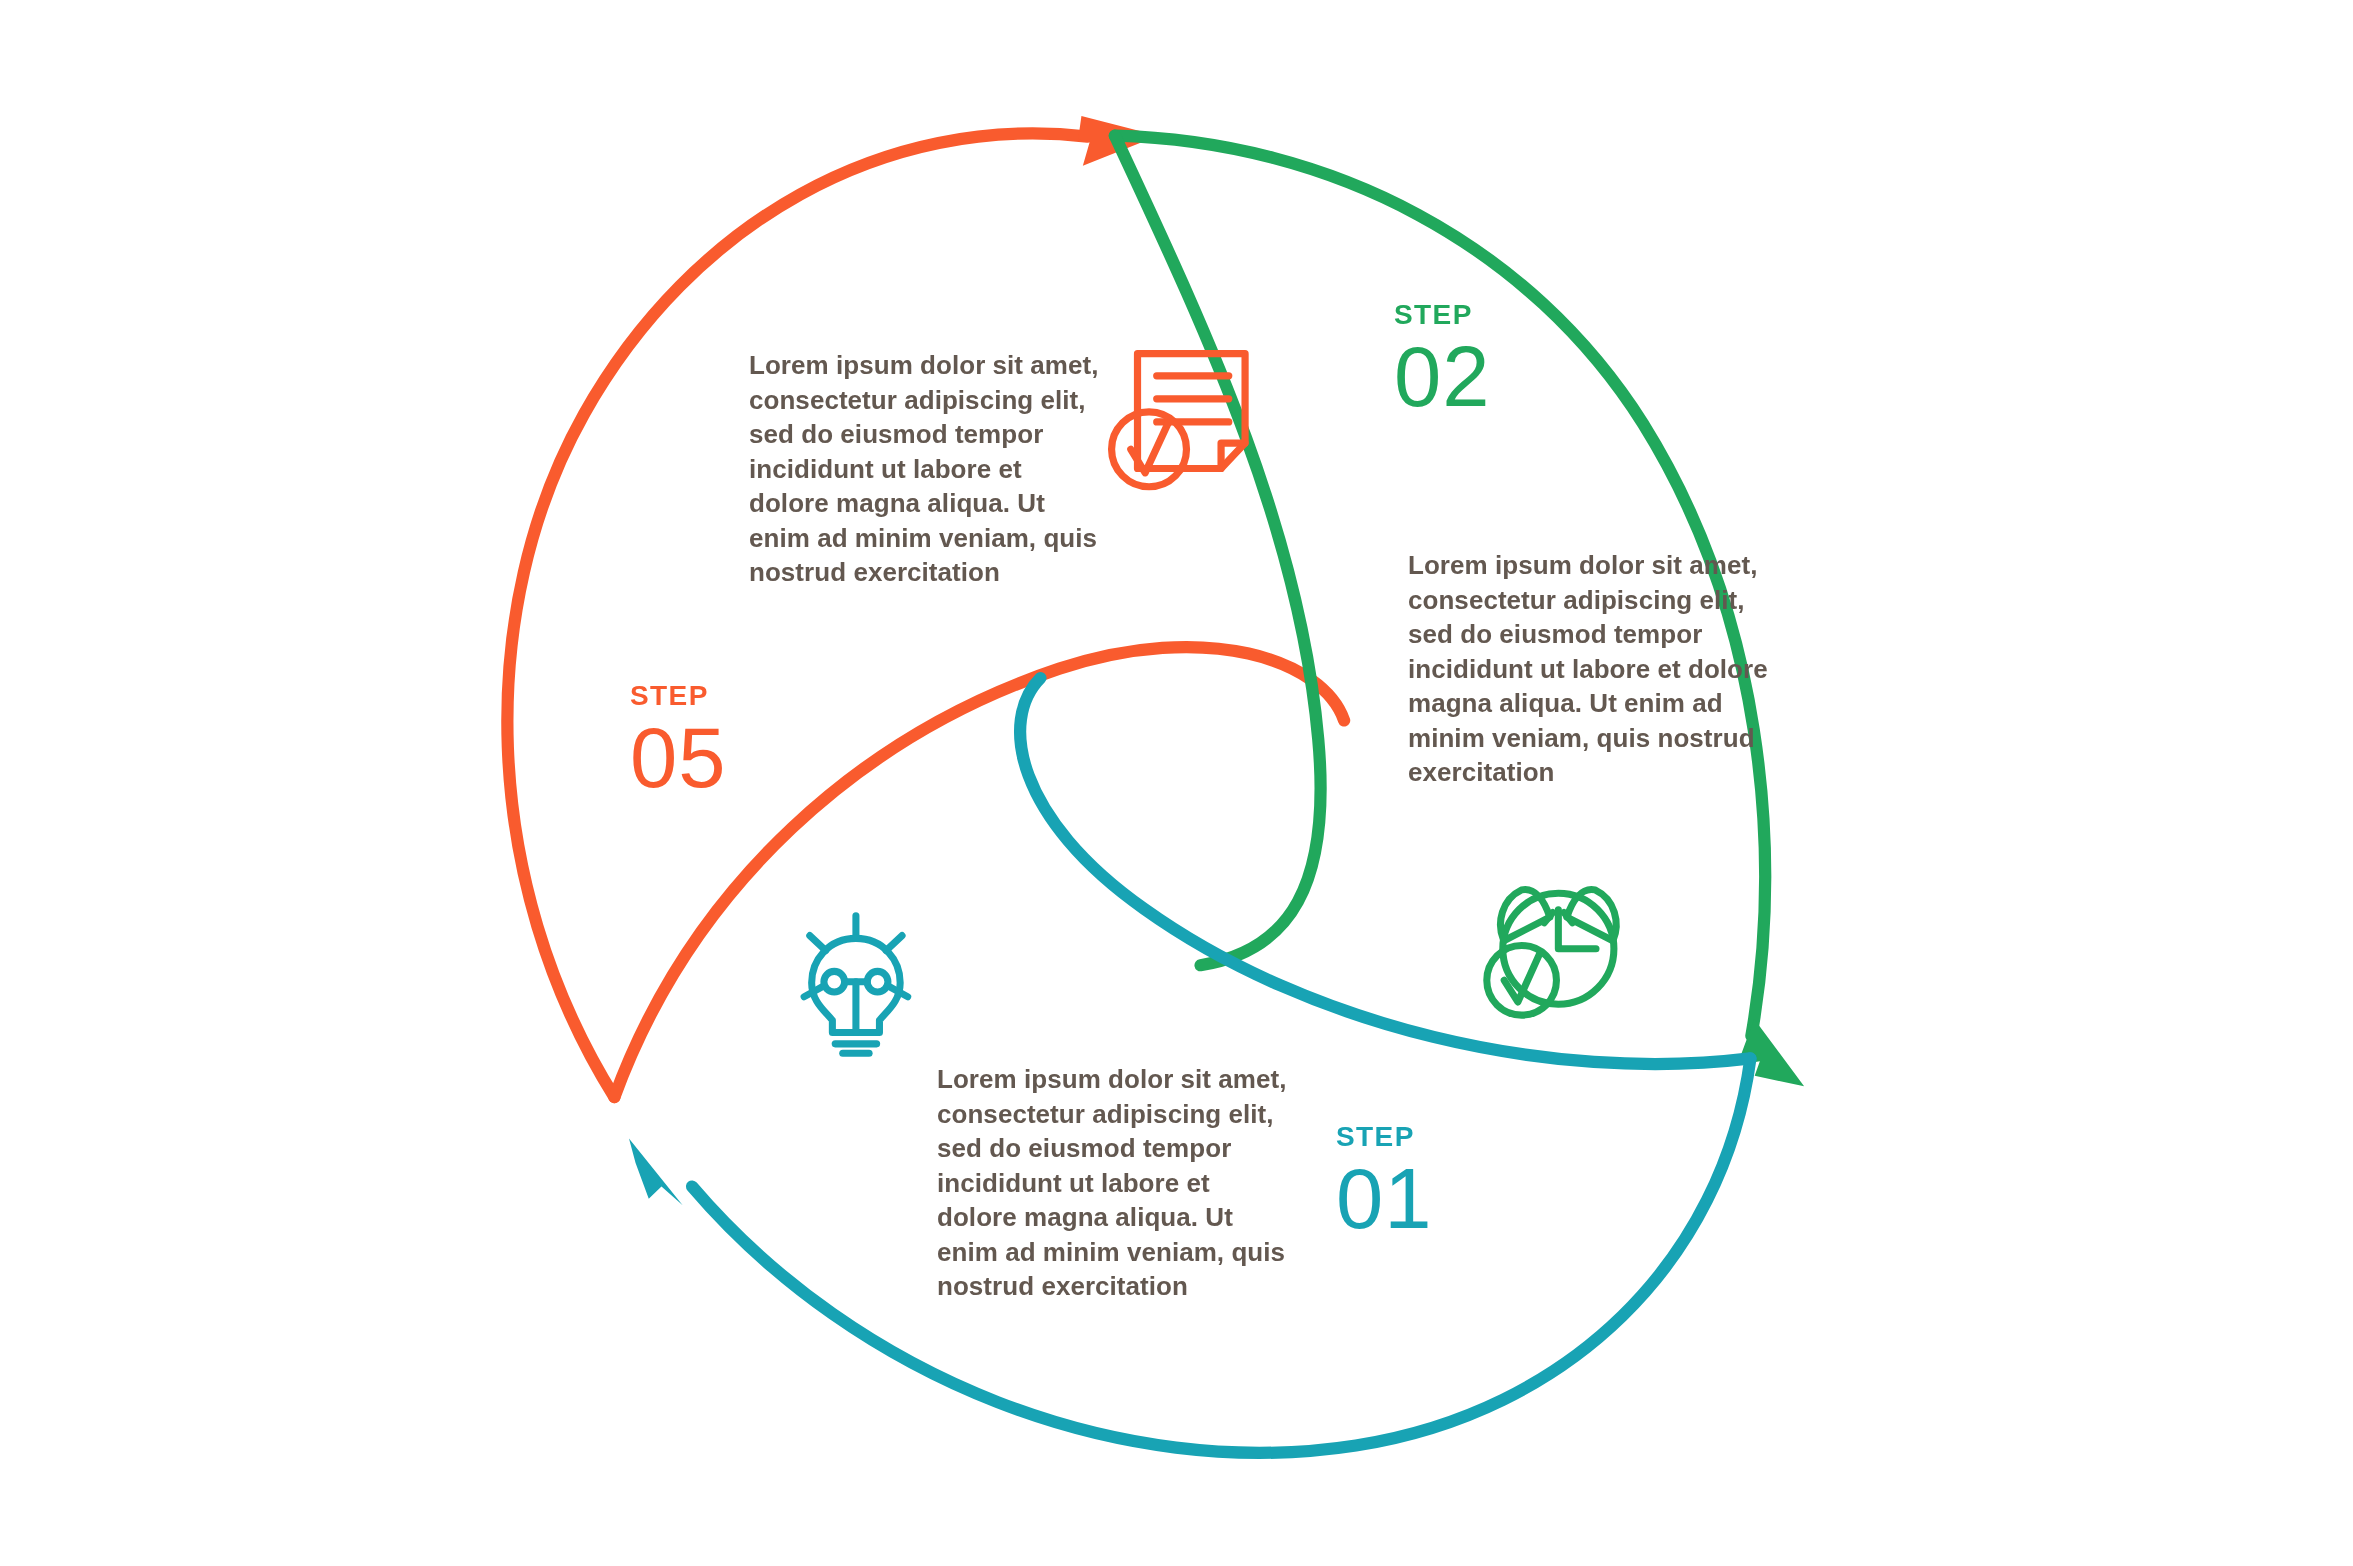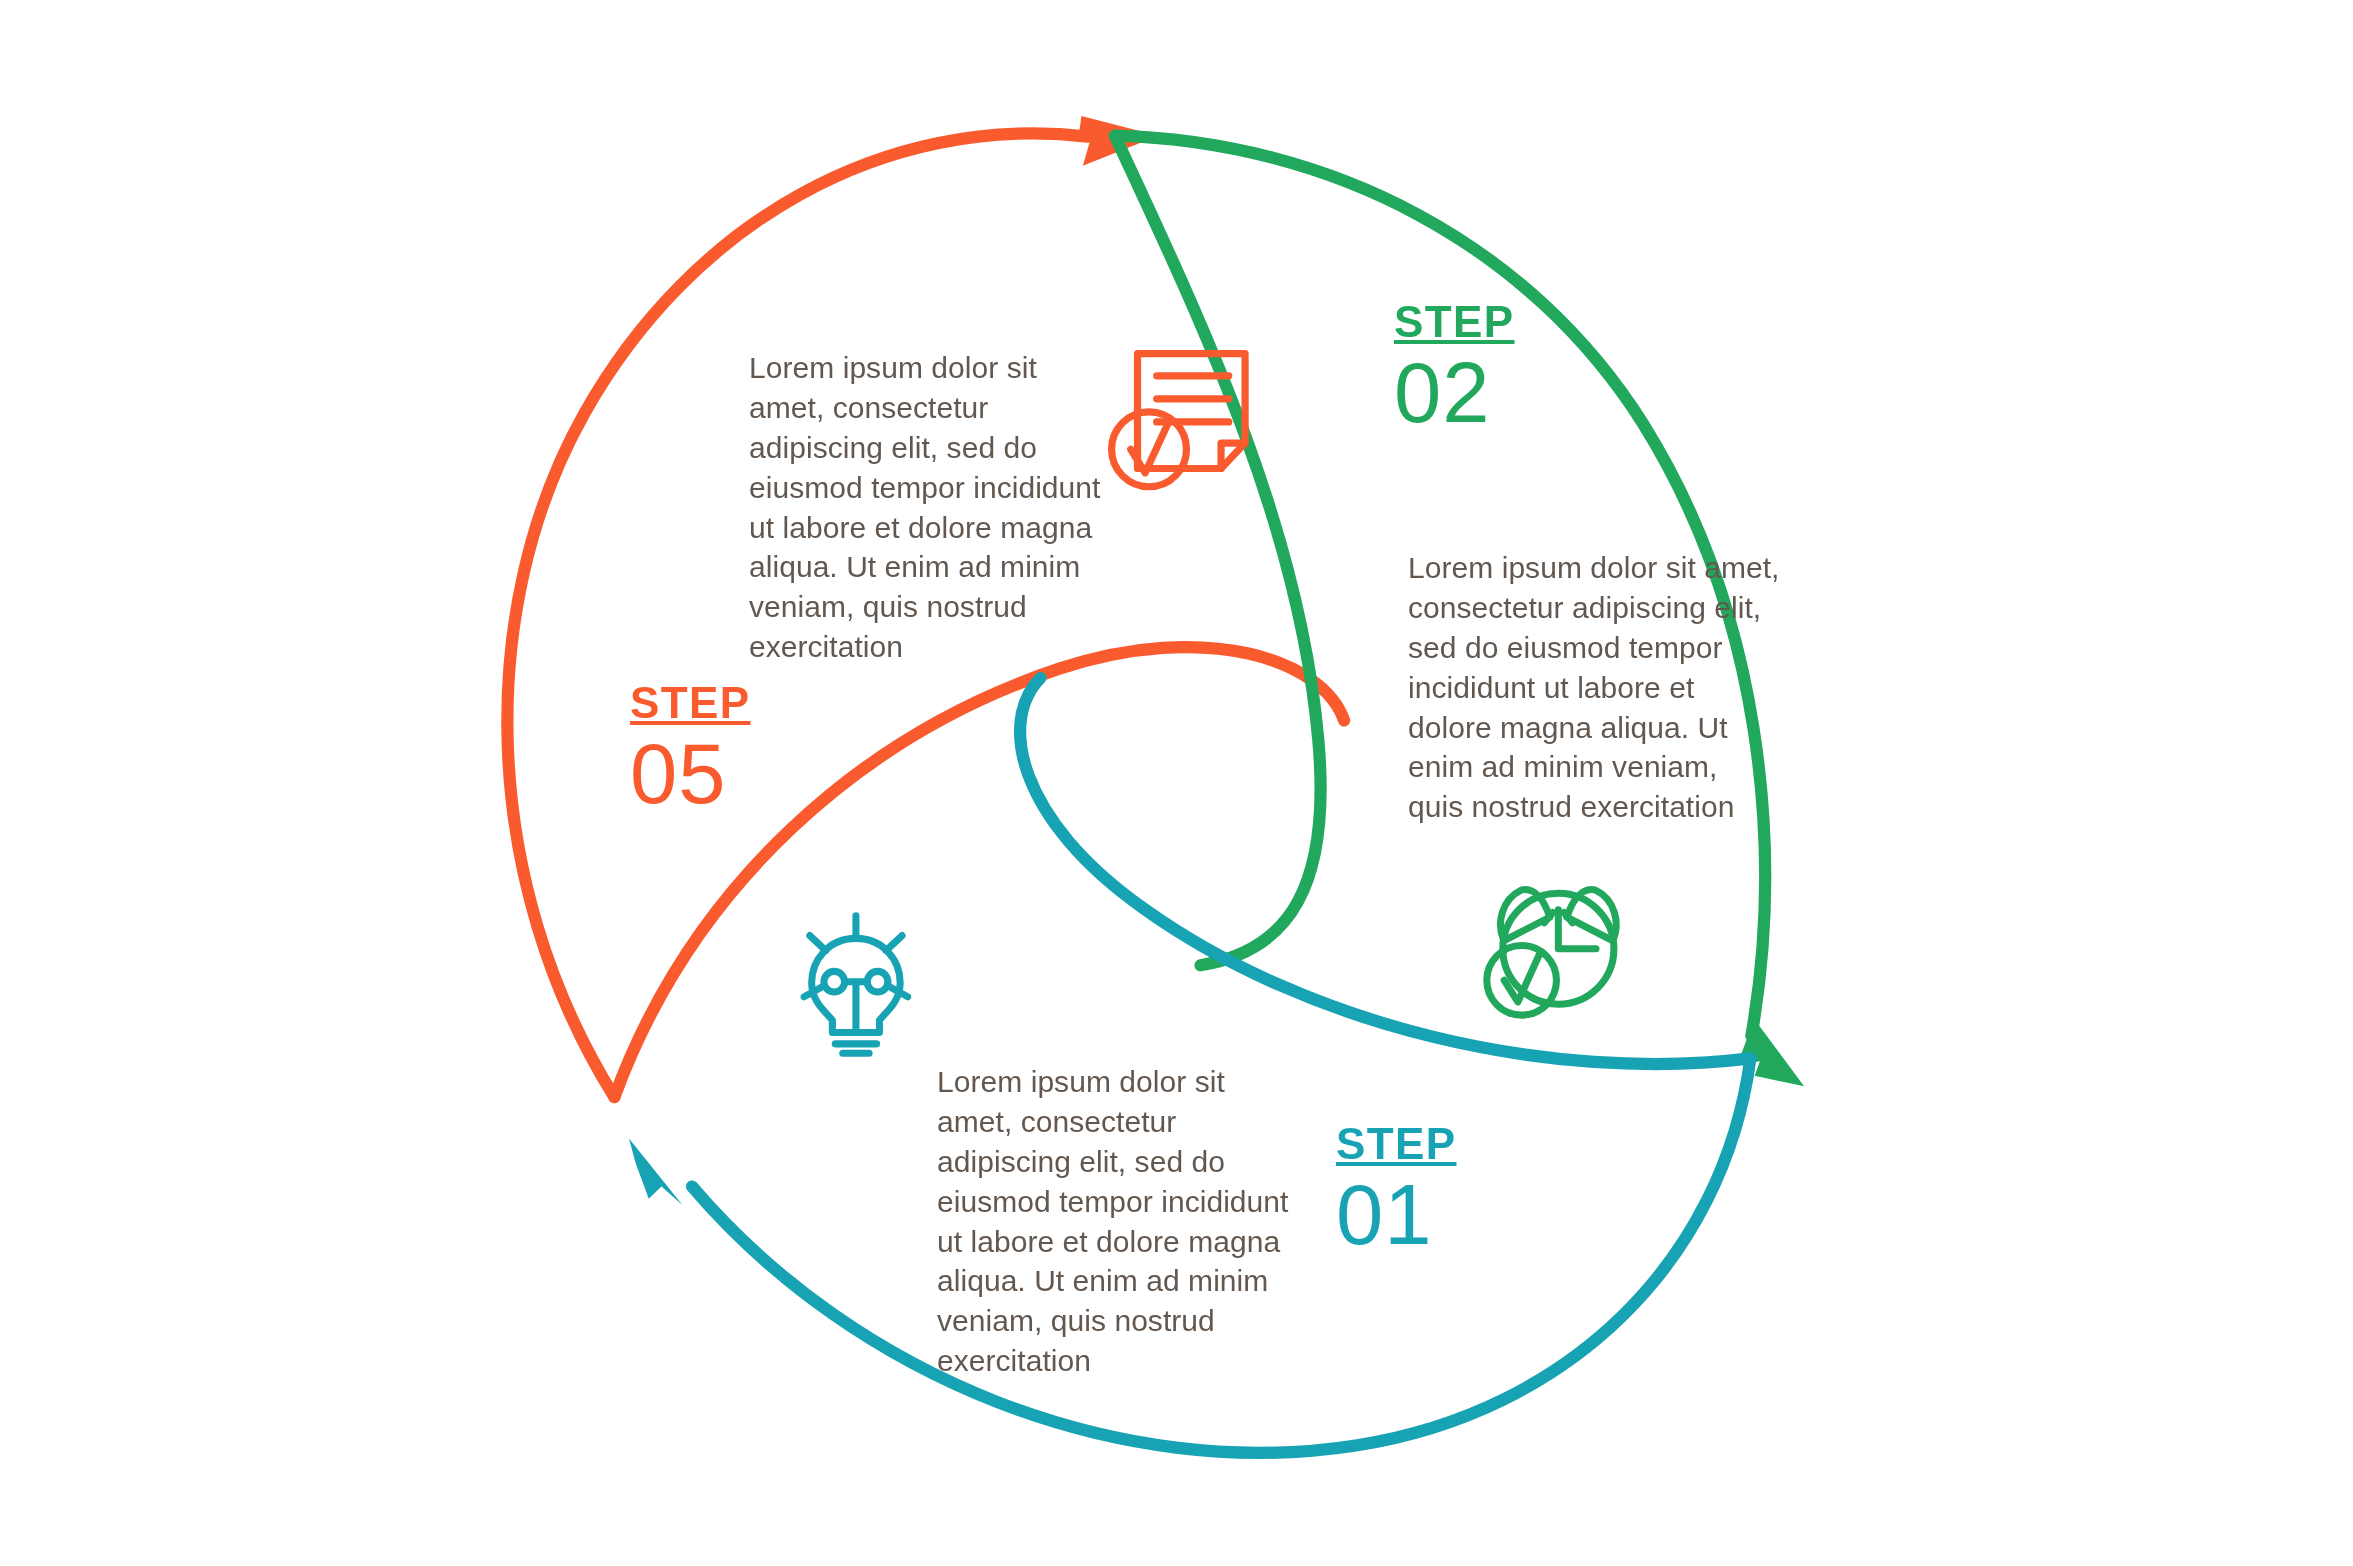--- a/index.html
+++ b/index.html
@@ -33,37 +33,36 @@
     fill: none;
     stroke-linecap: round;
     stroke-linejoin: round;
     stroke-width: 15;
   }
 
   
   .seg-body {
     position: absolute;
     color: #635850;
-    font-size: 30px;
+    font-size: 26px;
     line-height: 1.33;
-    font-weight: 400;
+    font-weight: 700;
     letter-spacing: 0.05px;
   }
   .step-label {
     position: absolute;
     font-weight: 700;
     line-height: 0.97;
     letter-spacing: 0.5px;
   }
   .step-word {
     display: block;
-    font-size: 44px;
+    font-size: 28px;
     font-weight: 700;
     letter-spacing: 1.4px;
-    text-decoration: underline;
   }
   .step-num {
     display: block;
     font-size: 85px;
     font-weight: 400;
     letter-spacing: 0.9px;
     margin-top: 8px;
   }
 
   

